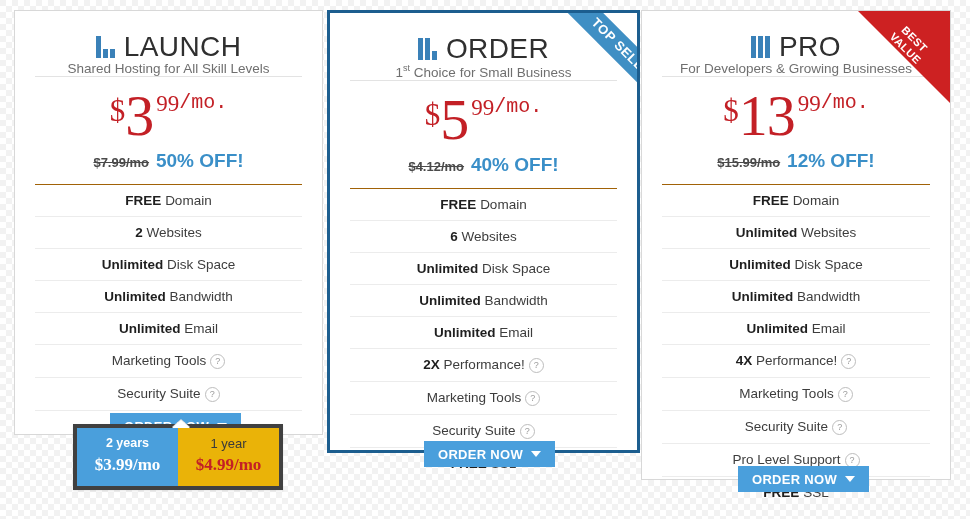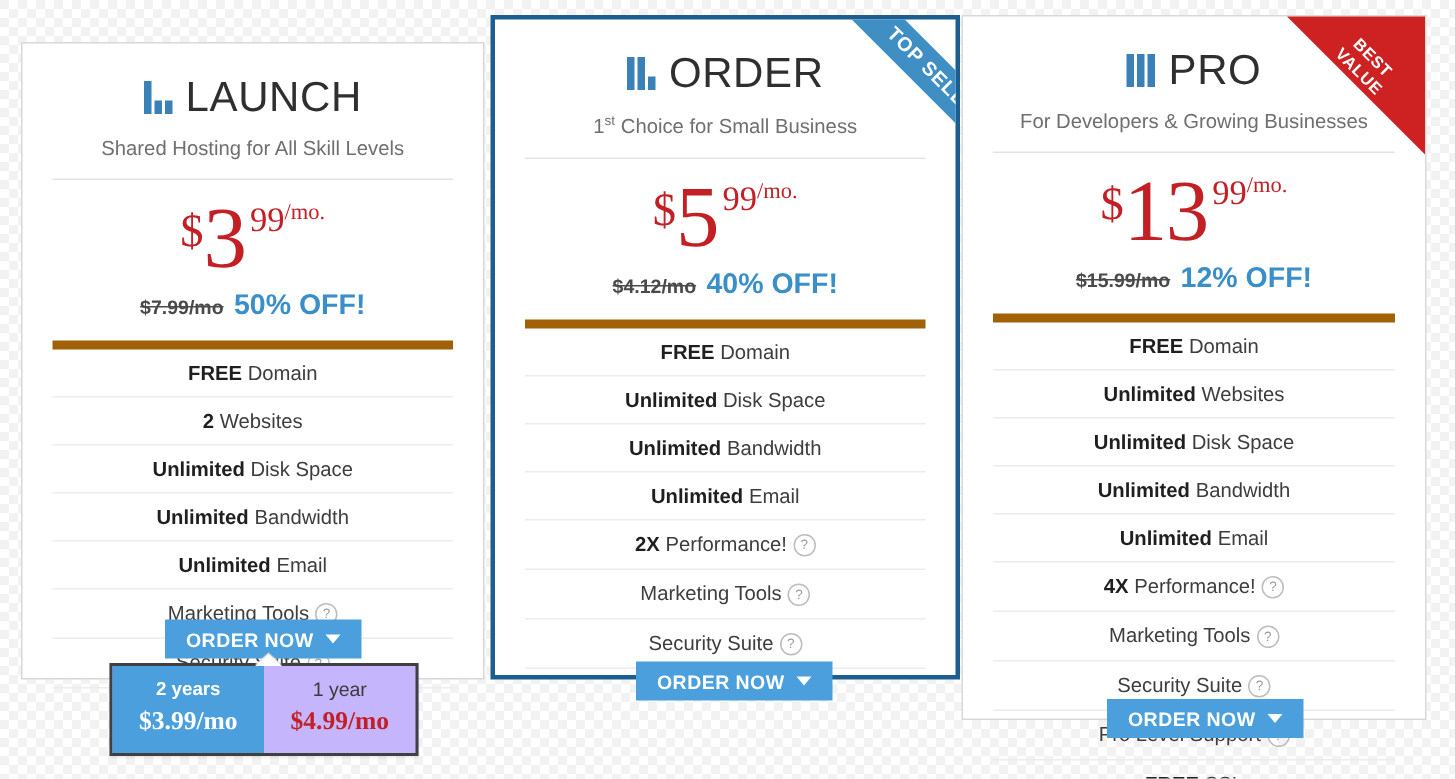--- a/index.html
+++ b/index.html
@@ -32,21 +32,21 @@
     background: #ffffff;
     box-sizing: border-box;
   }
   .card.plain {
     border: 1px solid #d8d8d8;
   }
   .card.featured {
     border: 3px solid #1c5e8f;
   }
 
-  .card-launch { left: 14px;  top: 28px;  width: 309px; height: 425px; }
+  .card-launch { left: 14px;  top: 10px;  width: 309px; height: 425px; }
   .card-power  { left: 327px; top: 10px;  width: 313px; height: 443px; }
   .card-pro    { left: 641px; top: 10px;  width: 310px; height: 470px; }
 
   .card-inner {
     position: relative;
     z-index: 2;
     padding: 0 20px;
   }
 
   
@@ -76,22 +76,20 @@
     color: #2f2f2f;
     letter-spacing: 0.4px;
     line-height: 1;
     font-weight: 400;
   }
 
   .plan-sub {
     text-align: center;
     font-size: 13.5px;
     color: #6f6f6f;
-    margin-top: 12px;
-    padding-bottom: 13px;
     border-bottom: 1px solid #e3e3e3;
     white-space: nowrap;
   }
   .plan-sub sup {
     font-size: 9px;
     vertical-align: super;
   }
 
   
   .price-block {
@@ -120,22 +118,23 @@
     display: flex;
     align-items: flex-start;
     margin-left: 3px;
     margin-top: 3px;
   }
   .price-cents {
     font-size: 23px;
     line-height: 1;
   }
   .price-per {
-    font-size: 15px;
+    font-size: 20px;
     line-height: 1.05;
+    font-family: Liberation Mono, monospace;
   }
 
   .discount-row {
     text-align: center;
     margin-top: 9px;
     font-size: 14px;
     font-family: "Liberation Sans", sans-serif;
     white-space: nowrap;
   }
   .old-price {
@@ -147,21 +146,21 @@
   .pct-off {
     color: #3a8fc8;
     font-weight: bold;
     font-size: 19px;
     margin-left: 3px;
   }
 
   
   .features {
     margin-top: 14px;
-    border-top: 6px solid #a16207;
+    border-top: 1px solid #a16207;
   }
   .feature {
     text-align: center;
     font-size: 13.5px;
     color: #3d3d3d;
     padding: 8px 0 8px;
     border-bottom: 1px solid #ececec;
     white-space: nowrap;
   }
   .feature:last-child { border-bottom: none; }
@@ -259,24 +258,24 @@
     letter-spacing: 0.5px;
     text-align: center;
     z-index: 5;
     font-family: "Liberation Sans", sans-serif;
   }
 
   
   .term-selector {
     position: absolute;
     left: 73px;
-    top: 442px;
+    top: 424px;
     display: flex;
-    border: 2px solid #404040;
-    background: #c4b5fd;
+    border: 4px solid #404040;
+    background: #eab308;
     box-shadow: 0 1px 2px rgba(0,0,0,0.10);
     z-index: 7;
   }
   .term-arrow {
     position: absolute;
     top: -8px;
     left: 95px;
     width: 0; height: 0;
     border-left: 9px solid transparent;
     border-right: 9px solid transparent;
@@ -396,20 +395,21 @@
           </span>
         </span>
         <div class="discount-row">
           <span class="old-price">$4.12/mo</span>
           <span class="pct-off">40% OFF!</span>
         </div>
       </div>
 
       <div class="features">
         <div class="feature"><b>FREE</b> <span>Domain</span></div>
+        <div class="feature"><b>6</b> <span>Websites</span></div>
         <div class="feature"><b>Unlimited</b> <span>Disk Space</span></div>
         <div class="feature"><b>Unlimited</b> <span>Bandwidth</span></div>
         <div class="feature"><b>Unlimited</b> <span>Email</span></div>
         <div class="feature"><b>2X</b> <span>Performance!</span><span class="help-dot">?</span></div>
         <div class="feature"><span>Marketing Tools</span><span class="help-dot">?</span></div>
         <div class="feature"><span>Security Suite</span><span class="help-dot">?</span></div>
         <div class="feature"><b>FREE</b> <span>SSL</span></div>
       </div>
     </div>
   </div>

